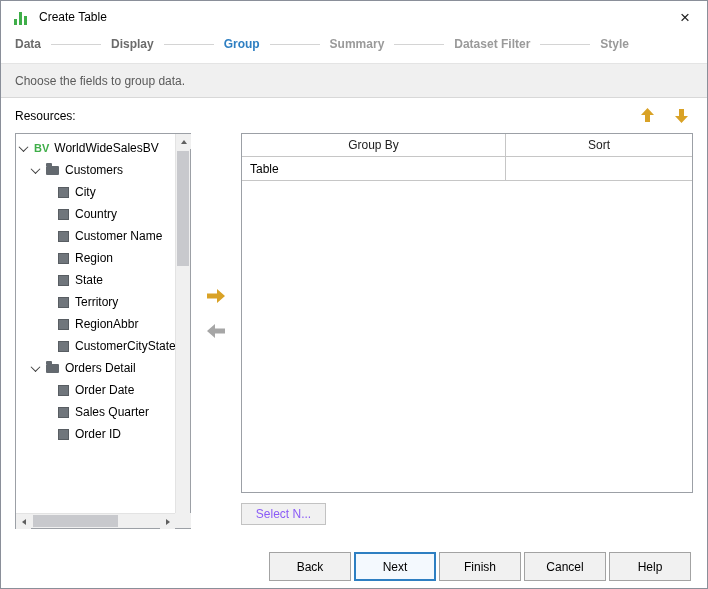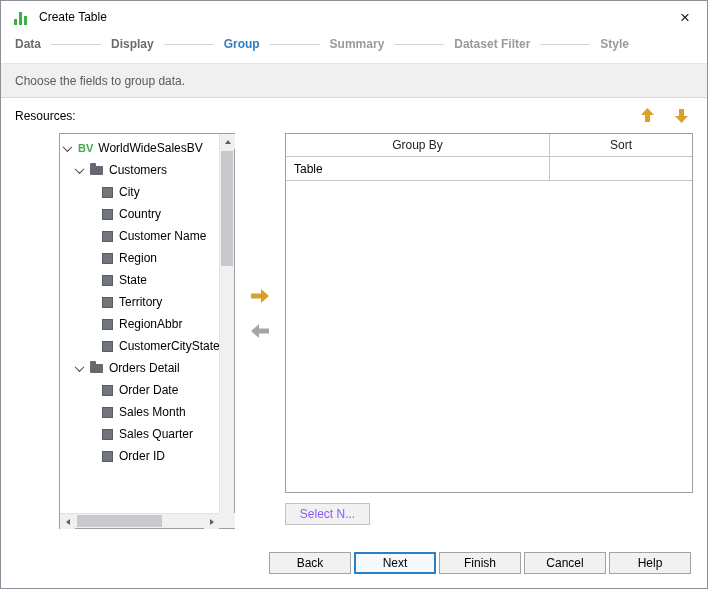--- a/index.html
+++ b/index.html
@@ -32,21 +32,21 @@
   
   .band{height:35px;background:#f0f0f0;border-top:1px solid #e4e4e4;border-bottom:1px solid #d8d8d8;display:flex;align-items:center;padding:15px 14px;color:#5a5a5a;}
 
   
   .res-row{height:35px;display:flex;align-items:center;padding:0 14px;}
   .res-label{color:#000;}
   .move-btns{margin-left:auto;display:flex;gap:10px;}
   .move-btn{width:24px;height:24px;border:none;background:transparent;display:flex;align-items:center;justify-content:center;}
 
   
-  .main{display:flex;padding:0 14px;height:396px;align-items:flex-start;margin-left:44px;}
+  .main{display:flex;padding:0 14px;height:396px;align-items:flex-start;}
 
   
   .tree-panel{width:176px;height:396px;border:1px solid #9ca0a6;background:#fff;position:relative;flex:none;}
   .tree-scroll{position:absolute;left:0;top:0;right:15px;bottom:15px;overflow:hidden;padding-top:3px;}
   .trow{height:22px;display:flex;align-items:center;white-space:nowrap;overflow:hidden;}
   .tlabel{color:#000;}
   .chev{width:7px;height:7px;display:inline-block;flex:none;margin-right:7px;}
   .chev.down{border-right:1.5px solid #3f3f3f;border-bottom:1.5px solid #3f3f3f;transform:rotate(45deg) translate(-1px,-1px);}
   .bv{color:var(--bv-green,#3fae49);font-weight:bold;font-size:11px;margin-right:5px;flex:none;}
   .folder{width:13px;height:9px;background:#63696f;position:relative;margin-right:6px;border-radius:1px;flex:none;}
@@ -78,21 +78,21 @@
   .gh-cell{display:flex;align-items:center;justify-content:center;color:#222;text-align:center;}
   .gh-groupby{width:264px;border-right:1px solid #c6c6c6;}
   .gh-sort{flex:1;}
   .grid-row{display:flex;height:24px;border-bottom:1px solid #c6c6c6;}
   .gr-groupby{width:264px;border-right:1px solid #c6c6c6;display:flex;align-items:center;padding-left:8px;}
   .gr-sort{flex:1;}
   .select-btn{margin-top:10px;width:85px;height:22px;background:#f1f1f1;border:1px solid #c2c2c2;color:#8b5cf6;font-size:12px;font-family:"Liberation Sans",sans-serif;overflow:hidden;white-space:nowrap;}
 
   
   .footer{display:flex;justify-content:flex-end;gap:3px;padding:23px 16px 0 0;}
-  .btn{width:82px;height:22px;background:#f1f1f1;border:1px solid #a3a3a3;font-size:12px;color:#000;font-family:"Liberation Sans",sans-serif;display:flex;align-items:center;justify-content:center;}
+  .btn{width:82px;height:29px;background:#f1f1f1;border:1px solid #a3a3a3;font-size:12px;color:#000;font-family:"Liberation Sans",sans-serif;display:flex;align-items:center;justify-content:center;}
   .btn.next{border:1px solid var(--accent-blue,#2e7fc2);box-shadow:inset 0 0 0 1px var(--accent-blue,#2e7fc2);background:#f4f9fe;}
 </style>
 </head>
 <body>
 
 <div class="dialog">
 
   <div class="titlebar">
     <span class="app-icon">
         <i class="b1"></i>
@@ -190,24 +190,20 @@
           <span class="folder"></span>
           <span class="tlabel">Orders Detail</span>
         </div>
 
         <div class="trow" style="padding-left:42px">
           <span class="field"></span>
           <span class="tlabel">Order Date</span>
         </div>
         <div class="trow" style="padding-left:42px">
           <span class="field"></span>
-          <span class="tlabel">Sales Month</span>
-        </div>
-        <div class="trow" style="padding-left:42px">
-          <span class="field"></span>
           <span class="tlabel">Sales Quarter</span>
         </div>
         <div class="trow" style="padding-left:42px">
           <span class="field"></span>
           <span class="tlabel">Order ID</span>
         </div>
 
         <div class="trow" style="padding-left:16px">
           
           

